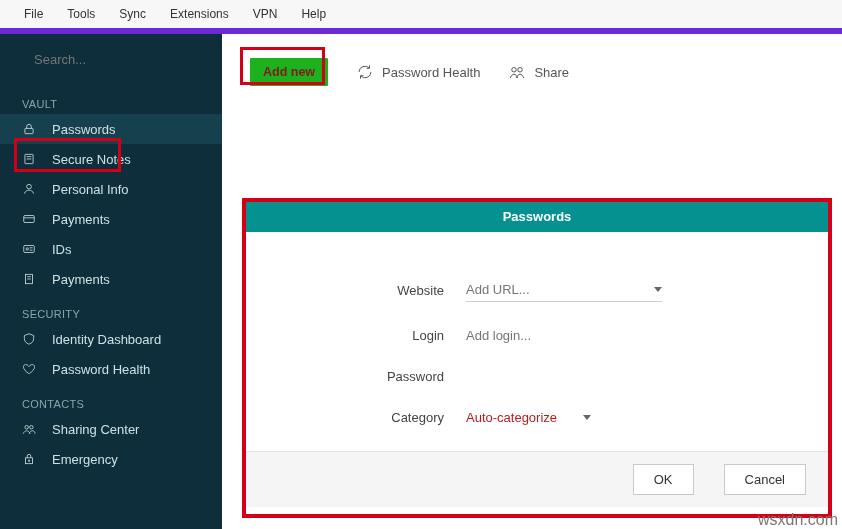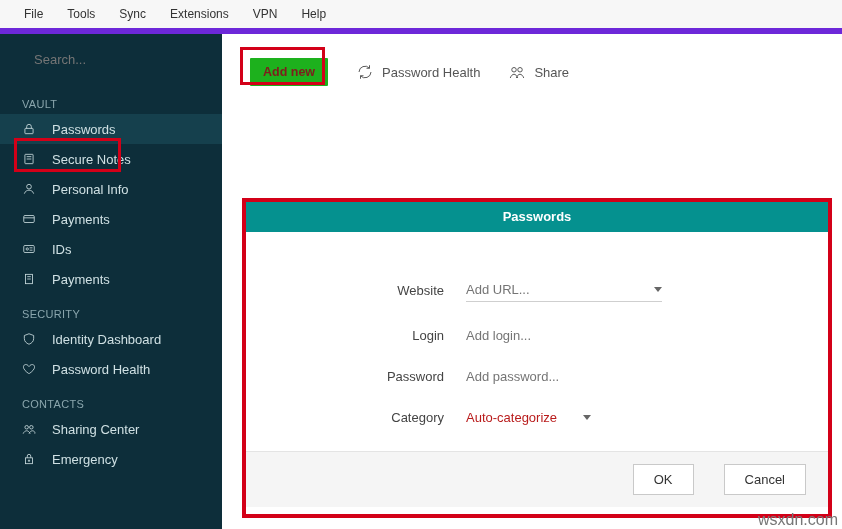--- a/index.html
+++ b/index.html
@@ -193,21 +193,20 @@
           </div>
         </div>
 
         <div class="form-row">
           <div class="lbl">Login</div>
           <input class="field" placeholder="Add login..." style="">
         </div>
 
         <div class="form-row">
           <div class="lbl">Password</div>
-          <input class="field" placeholder="Add password..." style="">
         </div>
 
         <div class="form-row">
           <div class="lbl">Category</div>
           <div class="category-val">
             <span>Auto-categorize</span>
             <div class="caret"></div>
           </div>
         </div>
 

